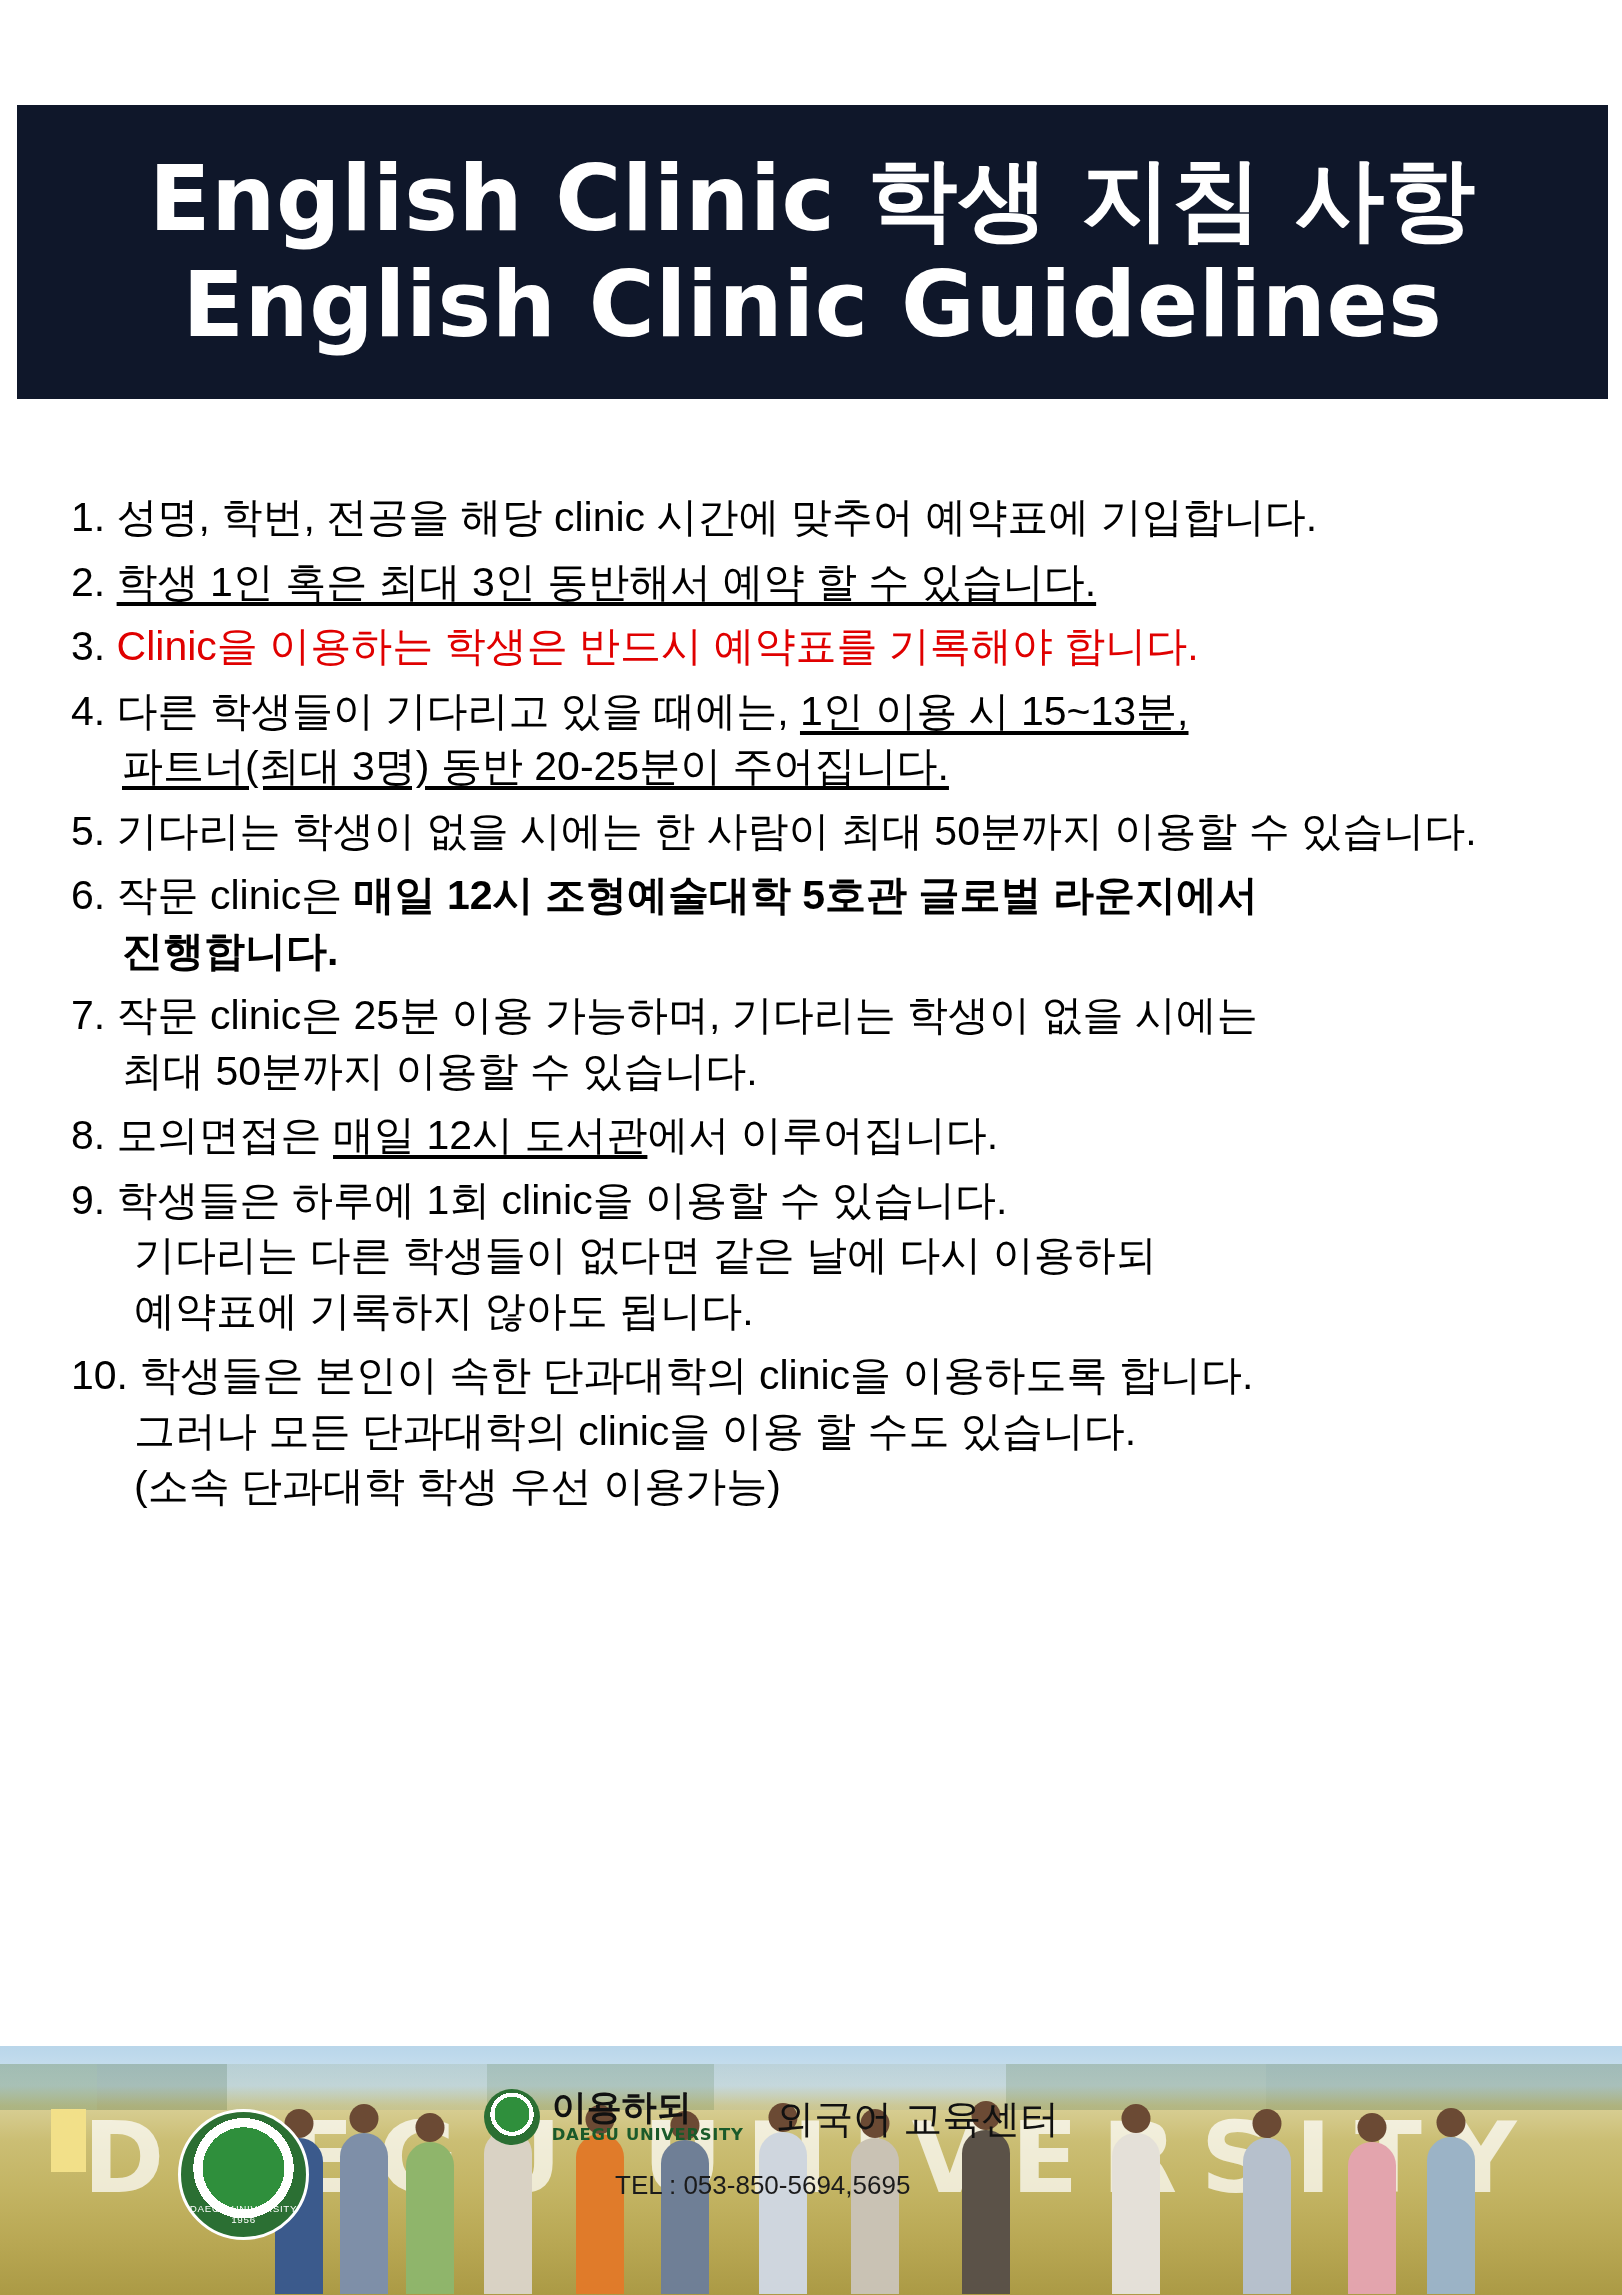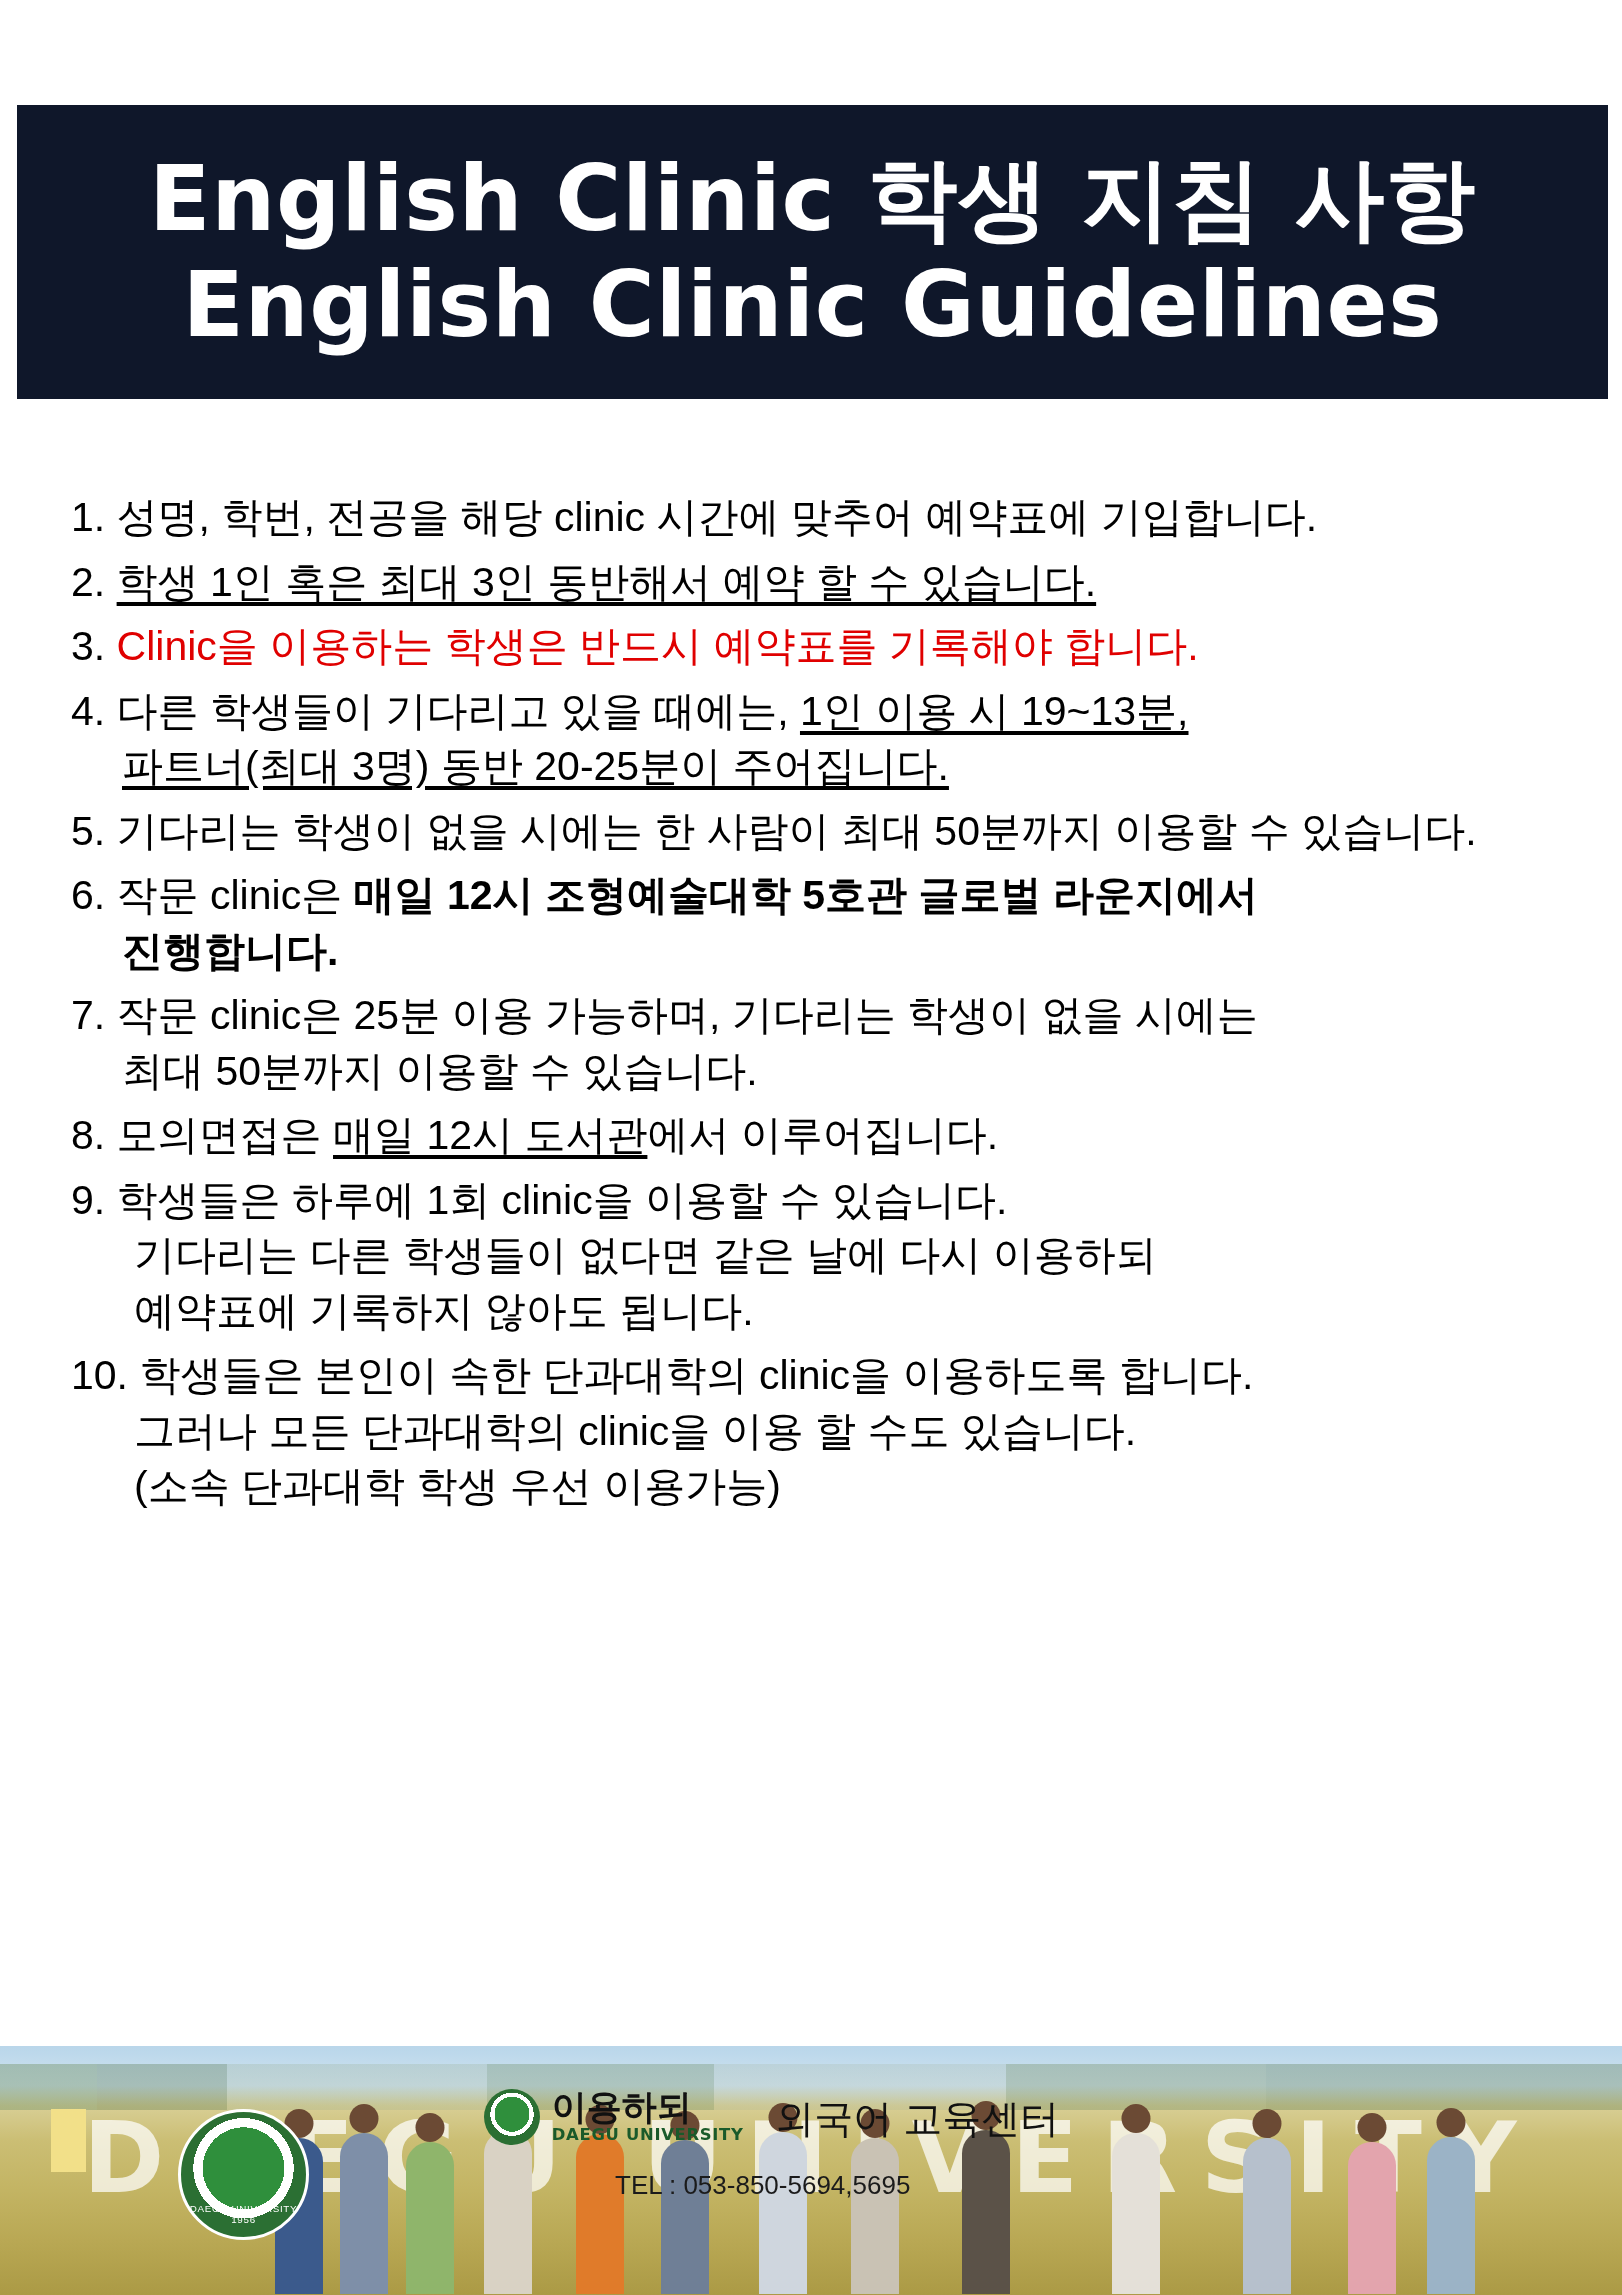--- a/index.html
+++ b/index.html
@@ -229,21 +229,21 @@
 
   <div class="banner">
     <div class="banner-line">English Clinic 학생 지침 사항</div>
     <div class="banner-line">English Clinic Guidelines</div>
   </div>
 
   <div class="content">
       <div class="item"><span class="seg">1.</span> <span class="seg">성명, 학번, 전공을 해당 clinic 시간에 맞추어 예약표에 기입합니다.</span></div>
       <div class="item"><span class="seg">2.</span> <span class="seg u">학생 1인 혹은 최대 3인 동반해서 예약 할 수 있습니다.</span></div>
       <div class="item"><span class="seg">3.</span> <span class="seg red">Clinic을 이용하는 학생은 반드시 예약표를 기록해야 합니다.</span></div>
-      <div class="item tight"><span class="seg">4.</span> <span class="seg">다른 학생들이 기다리고 있을 때에는, </span><span class="seg u">1인 이용 시 19~13분,</span></div>
+      <div class="item tight"><span class="seg">4.</span> <span class="seg">다른 학생들이 기다리고 있을 때에는, </span><span class="seg u">1인 이용 시 15~13분,</span></div>
       <div class="item indent1"><span class="seg u">파트너(최대 3명) 동반 20-25분이 주어집니다.</span></div>
       <div class="item"><span class="seg">5.</span> <span class="seg">기다리는 학생이 없을 시에는 한 사람이 최대 50분까지 이용할 수 있습니다.</span></div>
       <div class="item tight"><span class="seg">6.</span> <span class="seg">작문 clinic은 </span><span class="seg b">매일 12시  조형예술대학 5호관 글로벌 라운지에서</span></div>
       <div class="item indent1"><span class="seg b">진행합니다.</span></div>
       <div class="item tight"><span class="seg">7.</span> <span class="seg">작문 clinic은 25분 이용 가능하며, 기다리는 학생이 없을 시에는</span></div>
       <div class="item indent1"><span class="seg">최대 50분까지 이용할 수 있습니다.</span></div>
       <div class="item"><span class="seg">8.</span> <span class="seg">모의면접은 </span><span class="seg u">매일 12시 도서관</span><span class="seg">에서 이루어집니다.</span></div>
       <div class="item tight"><span class="seg">9.</span> <span class="seg">학생들은 </span><span class="seg">하루에 1회 clinic을 이용할 수 있습니다.</span></div>
       <div class="item indent2 tight"><span class="seg">기다리는 다른 학생들이 없다면 같은 날에 다시 이용하되</span></div>
       <div class="item indent2"><span class="seg">예약표에 기록하지 않아도 됩니다.</span></div>

